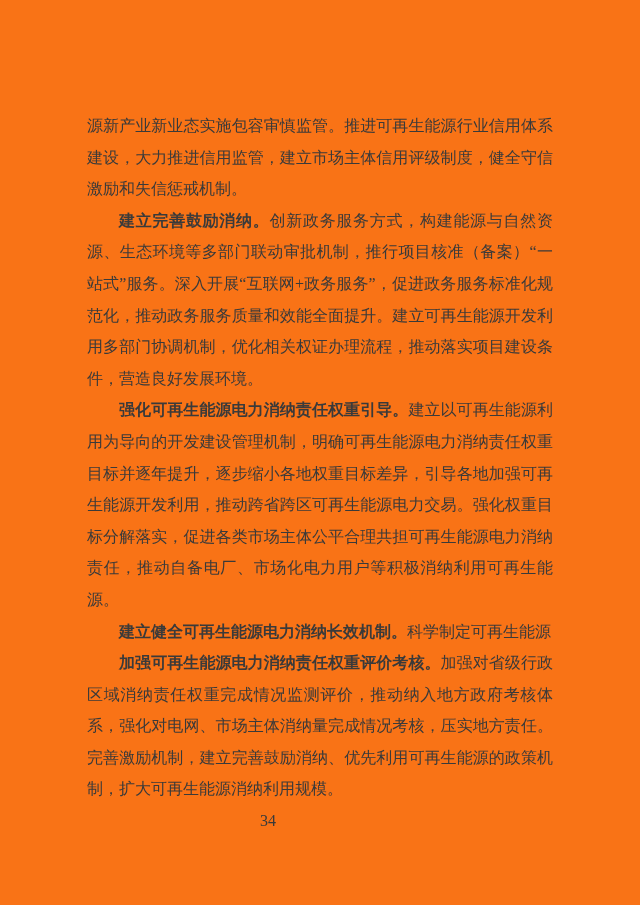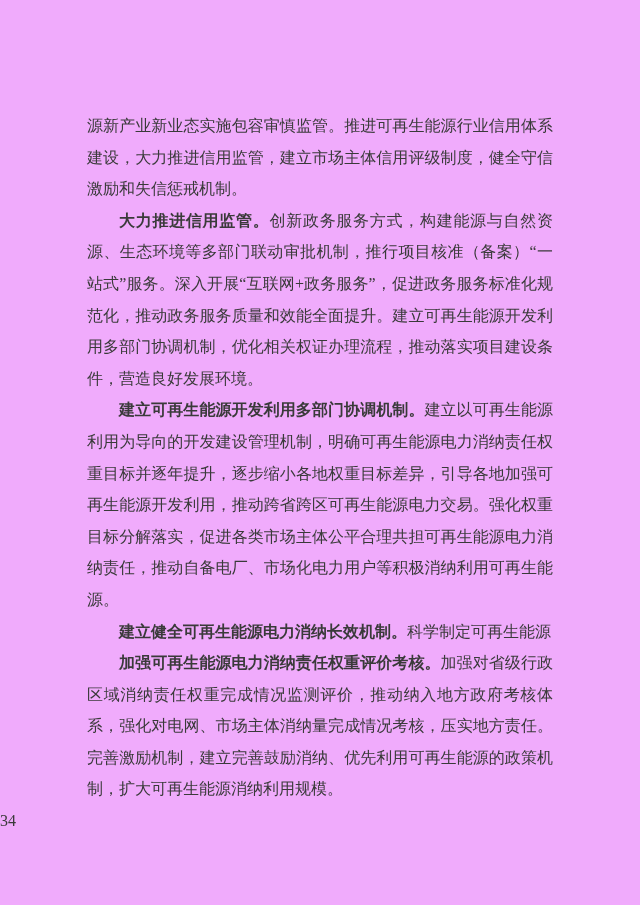--- a/index.html
+++ b/index.html
@@ -4,21 +4,21 @@
 <style>
   html, body {
     margin: 0;
     padding: 0;
     background: #ffffff;
   }
   .page {
     position: relative;
     width: 640px;
     height: 905px;
-    background: #f0abfc;
+    background: #f97316;
     overflow: hidden;
     font-family: "Liberation Serif", "DejaVu Serif", serif;
   }
   .content {
     position: absolute;
     left: 87px;
     top: 110px;
     width: 466px;
     color: #3a3a3a;
     font-size: 16px;
@@ -37,37 +37,38 @@
   .lead-bold {
     font-weight: bold;
   }
   .page-number {
     position: absolute;
     top: 805px;
     left: 0;
     width: 536px;
     height: 31.6px;
     line-height: 31.6px;
+    text-align: center;
     color: #3a3a3a;
     font-size: 16px;
   }
 </style>
 </head>
 <body>
 
 <div class="page">
 
   <div class="content">
 
     <p class="para no-indent"><span class="lead-bold"></span><span>源新产业新业态实施包容审慎监管。推进可再生能源行业信用体系建设，大力推进信用监管，建立市场主体信用评级制度，健全守信激励和失信惩戒机制。</span></p>
 
-    <p class="para"><span class="lead-bold">大力推进信用监管。</span><span>创新政务服务方式，构建能源与自然资源、生态环境等多部门联动审批机制，推行项目核准（备案）“一站式”服务。深入开展“互联网+政务服务”，促进政务服务标准化规范化，推动政务服务质量和效能全面提升。建立可再生能源开发利用多部门协调机制，优化相关权证办理流程，推动落实项目建设条件，营造良好发展环境。</span></p>
+    <p class="para"><span class="lead-bold">建立完善鼓励消纳。</span><span>创新政务服务方式，构建能源与自然资源、生态环境等多部门联动审批机制，推行项目核准（备案）“一站式”服务。深入开展“互联网+政务服务”，促进政务服务标准化规范化，推动政务服务质量和效能全面提升。建立可再生能源开发利用多部门协调机制，优化相关权证办理流程，推动落实项目建设条件，营造良好发展环境。</span></p>
 
 
-    <p class="para"><span class="lead-bold">建立可再生能源开发利用多部门协调机制。</span><span>建立以可再生能源利用为导向的开发建设管理机制，明确可再生能源电力消纳责任权重目标并逐年提升，逐步缩小各地权重目标差异，引导各地加强可再生能源开发利用，推动跨省跨区可再生能源电力交易。强化权重目标分解落实，促进各类市场主体公平合理共担可再生能源电力消纳责任，推动自备电厂、市场化电力用户等积极消纳利用可再生能源。</span></p>
+    <p class="para"><span class="lead-bold">强化可再生能源电力消纳责任权重引导。</span><span>建立以可再生能源利用为导向的开发建设管理机制，明确可再生能源电力消纳责任权重目标并逐年提升，逐步缩小各地权重目标差异，引导各地加强可再生能源开发利用，推动跨省跨区可再生能源电力交易。强化权重目标分解落实，促进各类市场主体公平合理共担可再生能源电力消纳责任，推动自备电厂、市场化电力用户等积极消纳利用可再生能源。</span></p>
 
     <p class="para"><span class="lead-bold">建立健全可再生能源电力消纳长效机制。</span><span>科学制定可再生能源</span></p>
 
     <p class="para"><span class="lead-bold">加强可再生能源电力消纳责任权重评价考核。</span><span>加强对省级行政区域消纳责任权重完成情况监测评价，推动纳入地方政府考核体系，强化对电网、市场主体消纳量完成情况考核，压实地方责任。完善激励机制，建立完善鼓励消纳、优先利用可再生能源的政策机制，扩大可再生能源消纳利用规模。</span></p>
 
   </div>
 
   <div class="page-number">34</div>
 
 </div>

